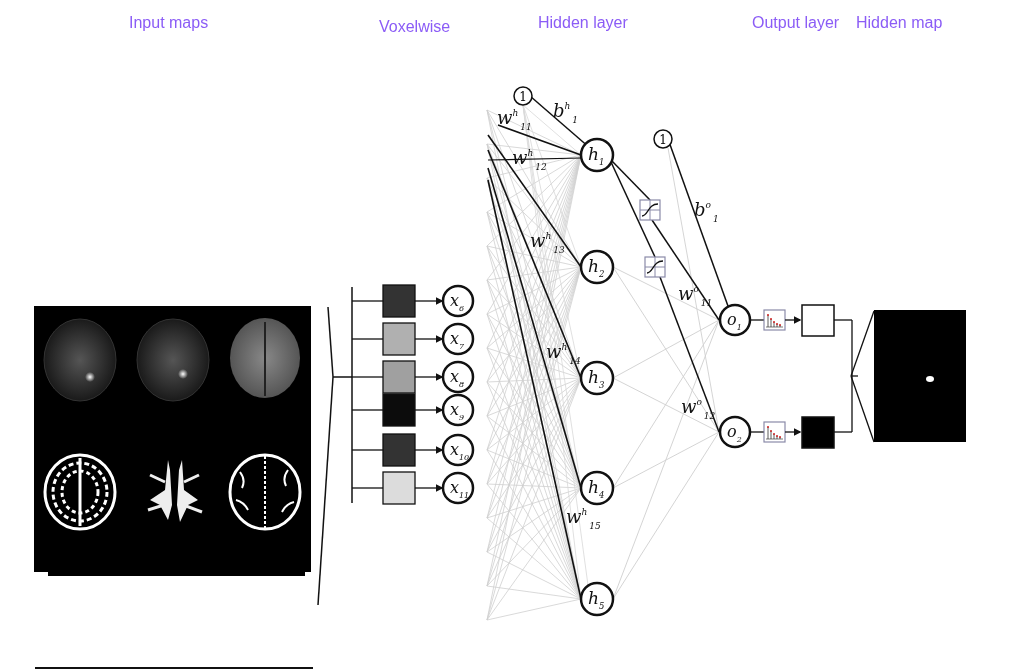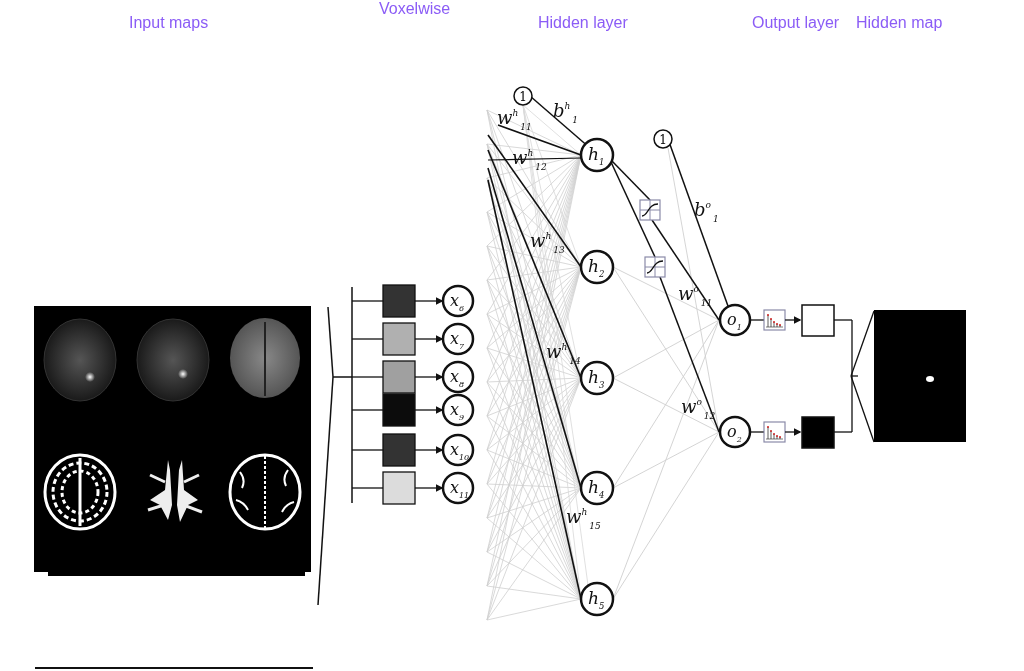--- a/index.html
+++ b/index.html
@@ -5,21 +5,21 @@
     html, body { margin: 0; padding: 0; background: #ffffff; }
     body { width: 1024px; height: 671px; position: relative; overflow: hidden; font-family: "Liberation Sans", sans-serif; }
     .hdr { position: absolute; font-family: "Liberation Sans", sans-serif; font-size: 16px; color: #8b5cf6; white-space: nowrap; }
     #diagram { position: absolute; left: 0; top: 0; }
     .math { font-family: "DejaVu Serif", serif; font-style: italic; fill: #111; }
   </style>
 </head>
 <body>
 
 <div class="hdr" style="left:129px; top:14px;">Input maps</div>
-<div class="hdr" style="left:379px; top:0;">Voxelwise</div>
+<div class="hdr" style="left:379px; top:18px;">Voxelwise</div>
 <div class="hdr" style="left:538px; top:14px;">Hidden layer</div>
 <div class="hdr" style="left:752px; top:14px;">Output layer</div>
 <div class="hdr" style="left:856px; top:14px;">Hidden map</div>
 
 <svg id="diagram" width="1024" height="671" viewBox="0 0 1024 671">
   <defs>
     <radialGradient id="brainGrad" cx="50%" cy="50%" r="50%">
       <stop offset="0%" stop-color="#555"></stop>
       <stop offset="100%" stop-color="#1a1a1a"></stop>
     </radialGradient>

